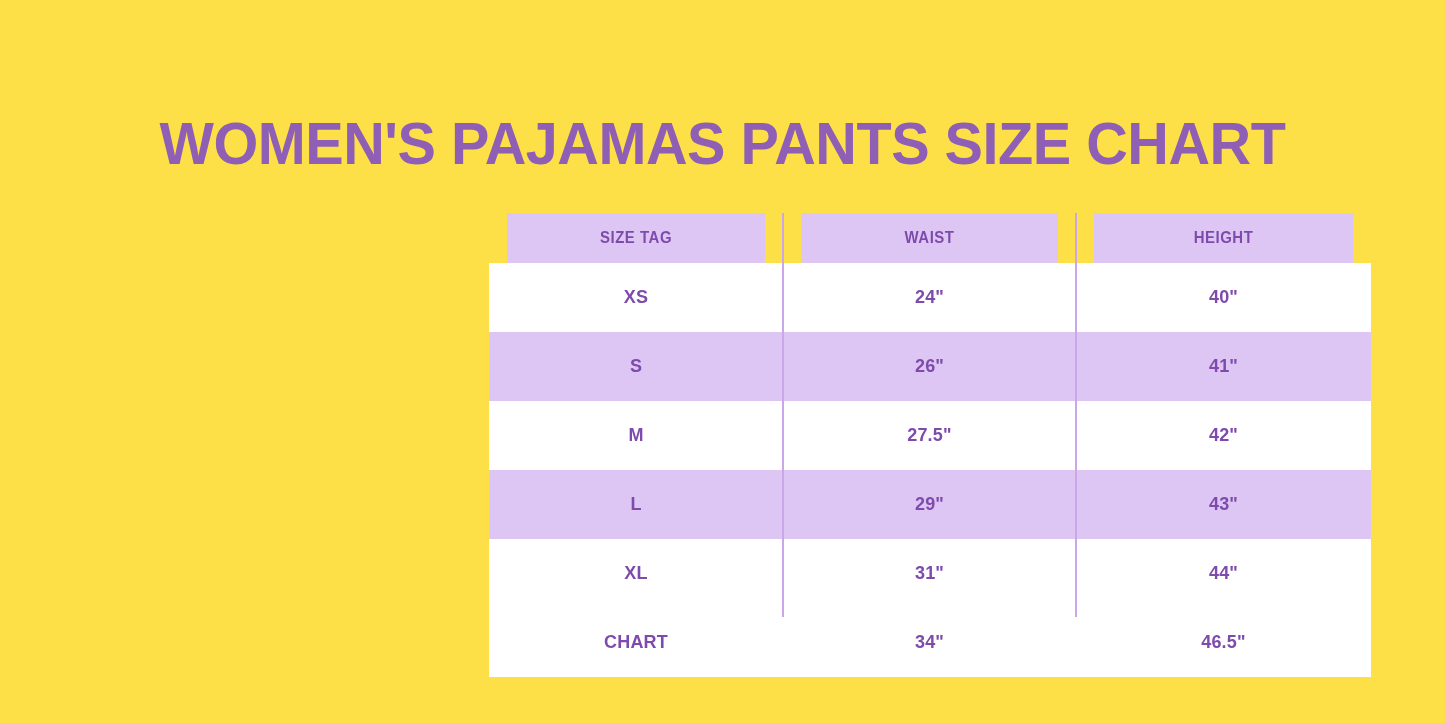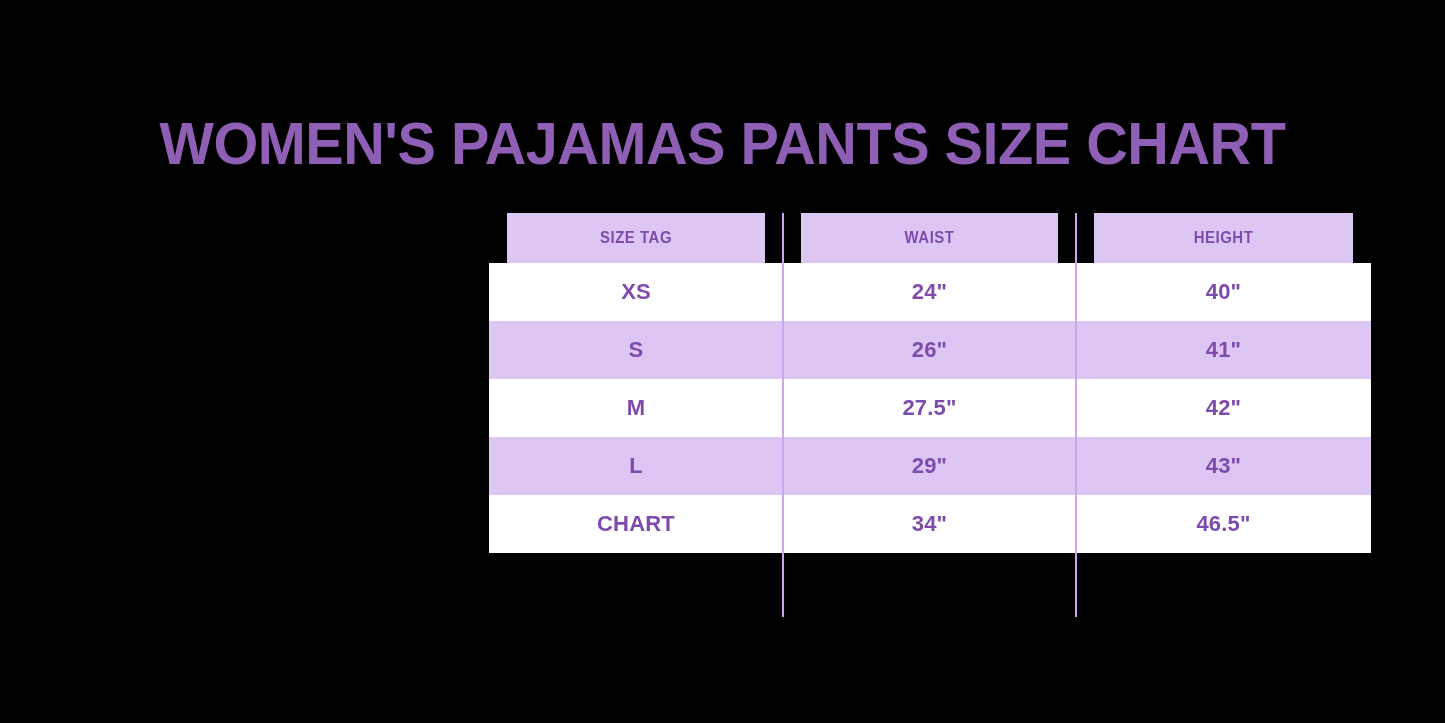--- a/index.html
+++ b/index.html
@@ -12,21 +12,21 @@
     height: 723px;
     position: relative;
     overflow: hidden;
     font-family: "Liberation Sans", sans-serif;
     -webkit-font-smoothing: antialiased;
   }
 
   #page-root {
     position: absolute;
     inset: 0;
-    background: #000000;
+    background: #fde047;
   }
 
   
   .chart-title {
     position: absolute;
     left: 0;
     top: 68px;
     width: 1445px;
     text-align: center;
     color: #8E5FB5;
@@ -73,22 +73,22 @@
 
   .size-table thead th {
     height: 50px;
     background: #DEC6F4;
     font-size: 17px;
     letter-spacing: 0.6px;
     transform: scaleX(0.88);
   }
 
   .size-table tbody td {
-    height: 58px;
-    font-size: 22px;
+    height: 69px;
+    font-size: 18px;
     letter-spacing: 0.2px;
   }
 
   .size-table tbody tr.band td {
     background: #DEC6F4;
   }
   .size-table tbody tr.plain td {
     background: #ffffff;
   }
 
@@ -142,20 +142,25 @@
           <td>M</td>
           <td>27.5"</td>
           <td>42"</td>
         </tr>
         <tr class="band">
           <td>L</td>
           <td>29"</td>
           <td>43"</td>
         </tr>
         <tr class="plain">
+          <td>XL</td>
+          <td>31"</td>
+          <td>44"</td>
+        </tr>
+        <tr class="plain">
           <td>CHART</td>
           <td>34"</td>
           <td>46.5"</td>
         </tr>
       </tbody>
     </table>
 
     <div class="col-divider d1"></div>
     <div class="col-divider d2"></div>
 

